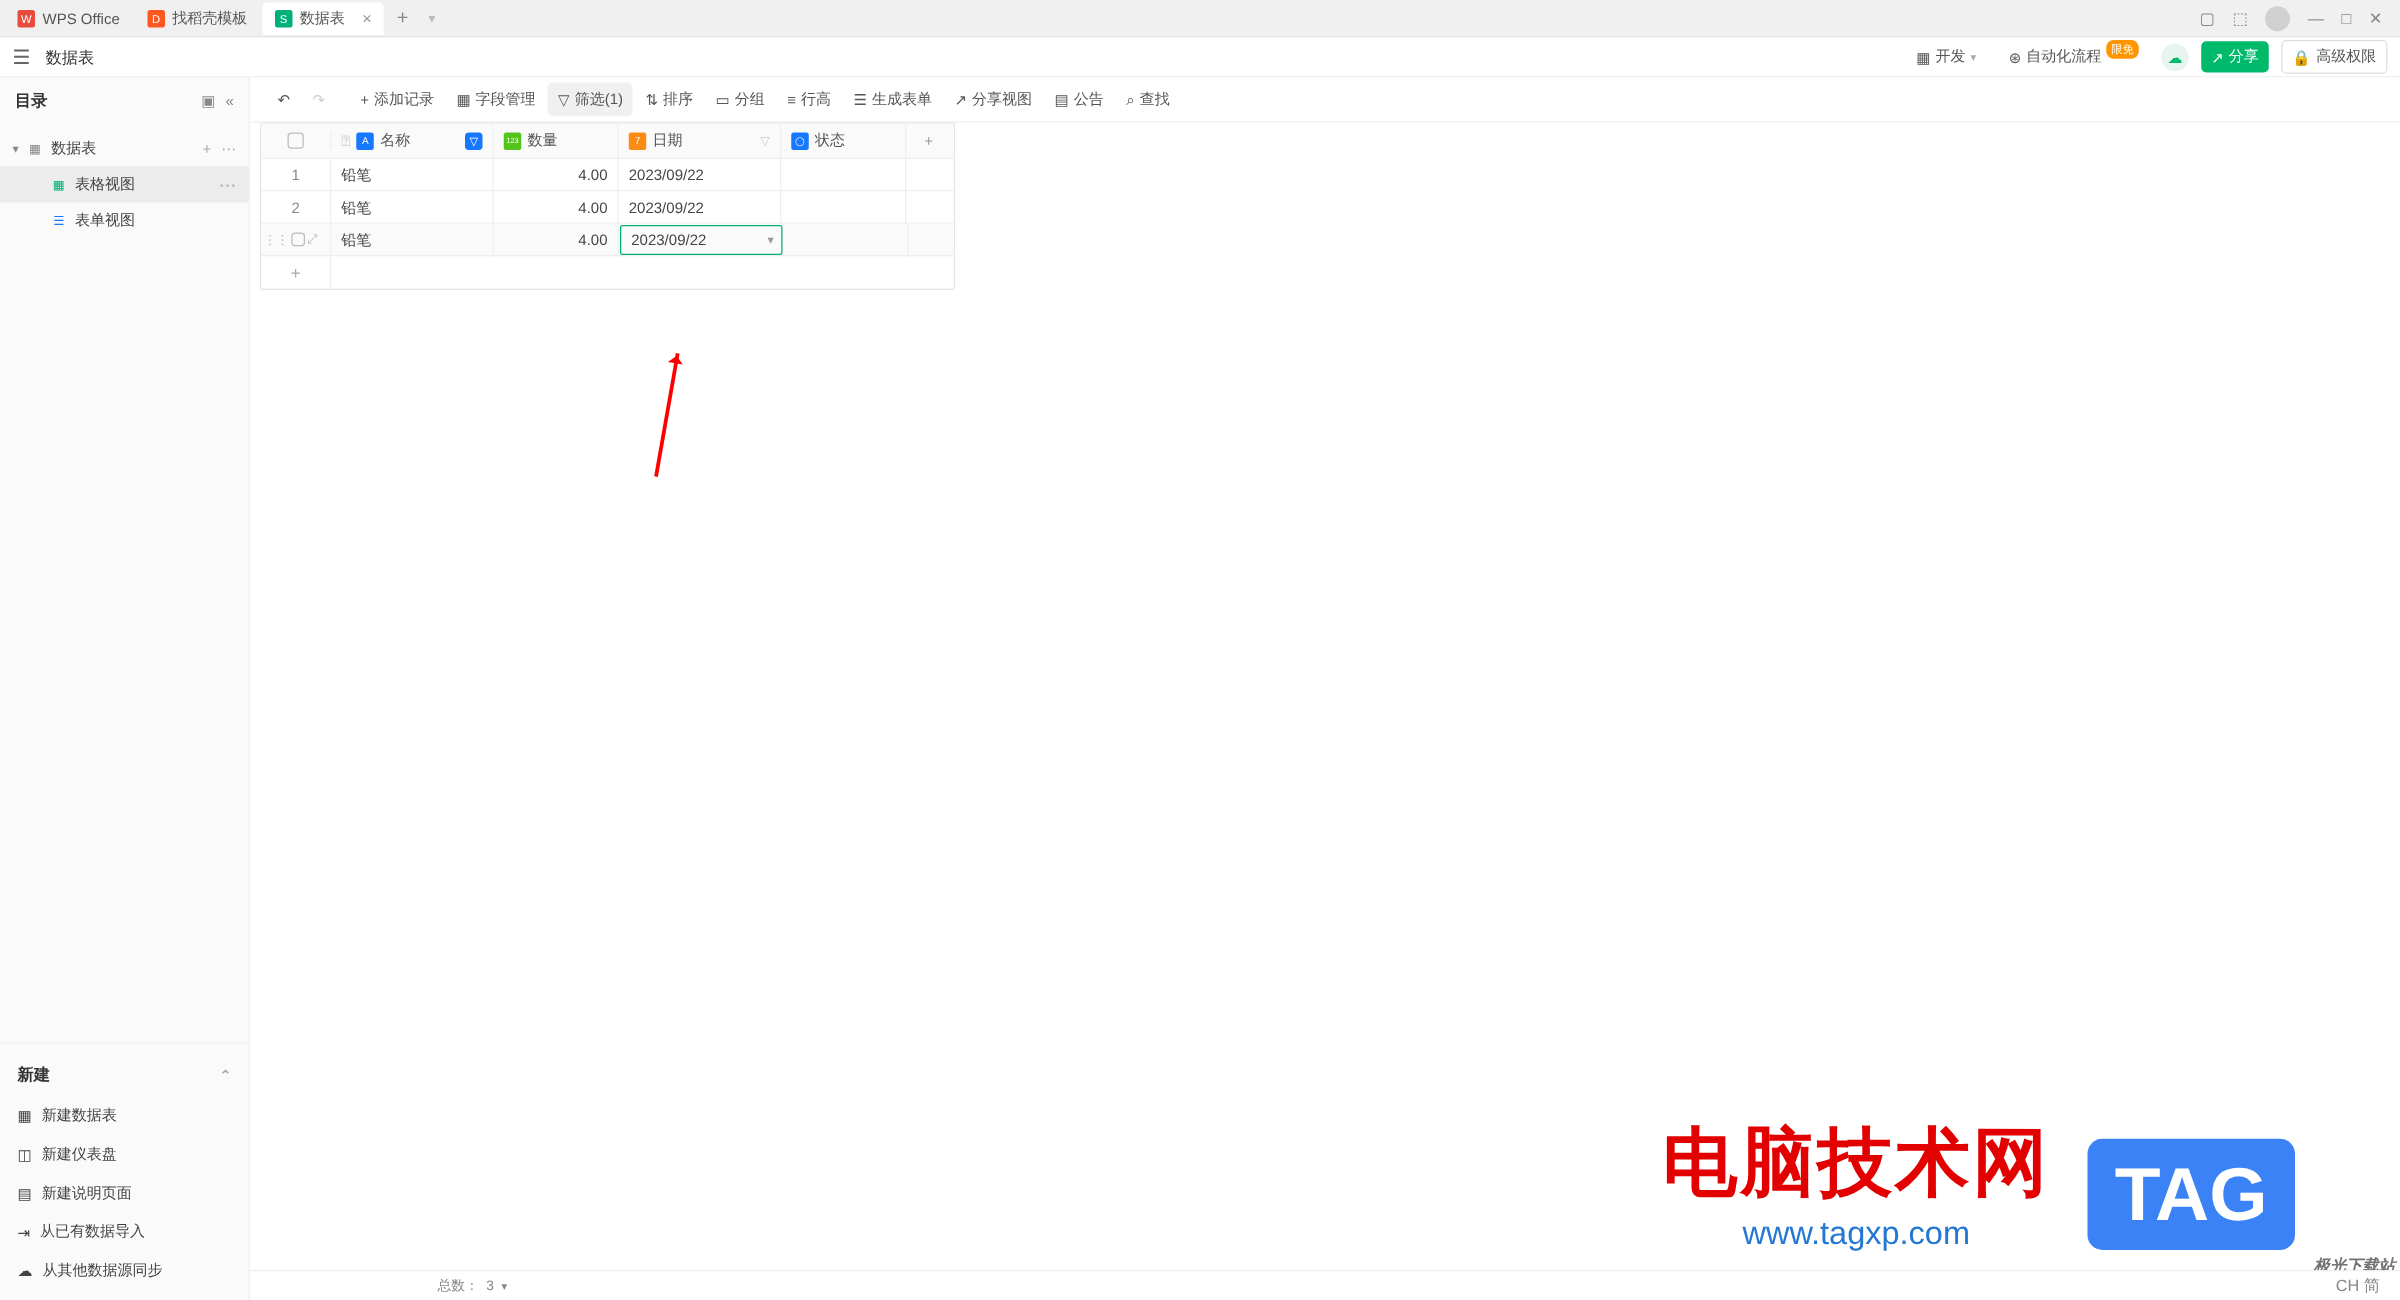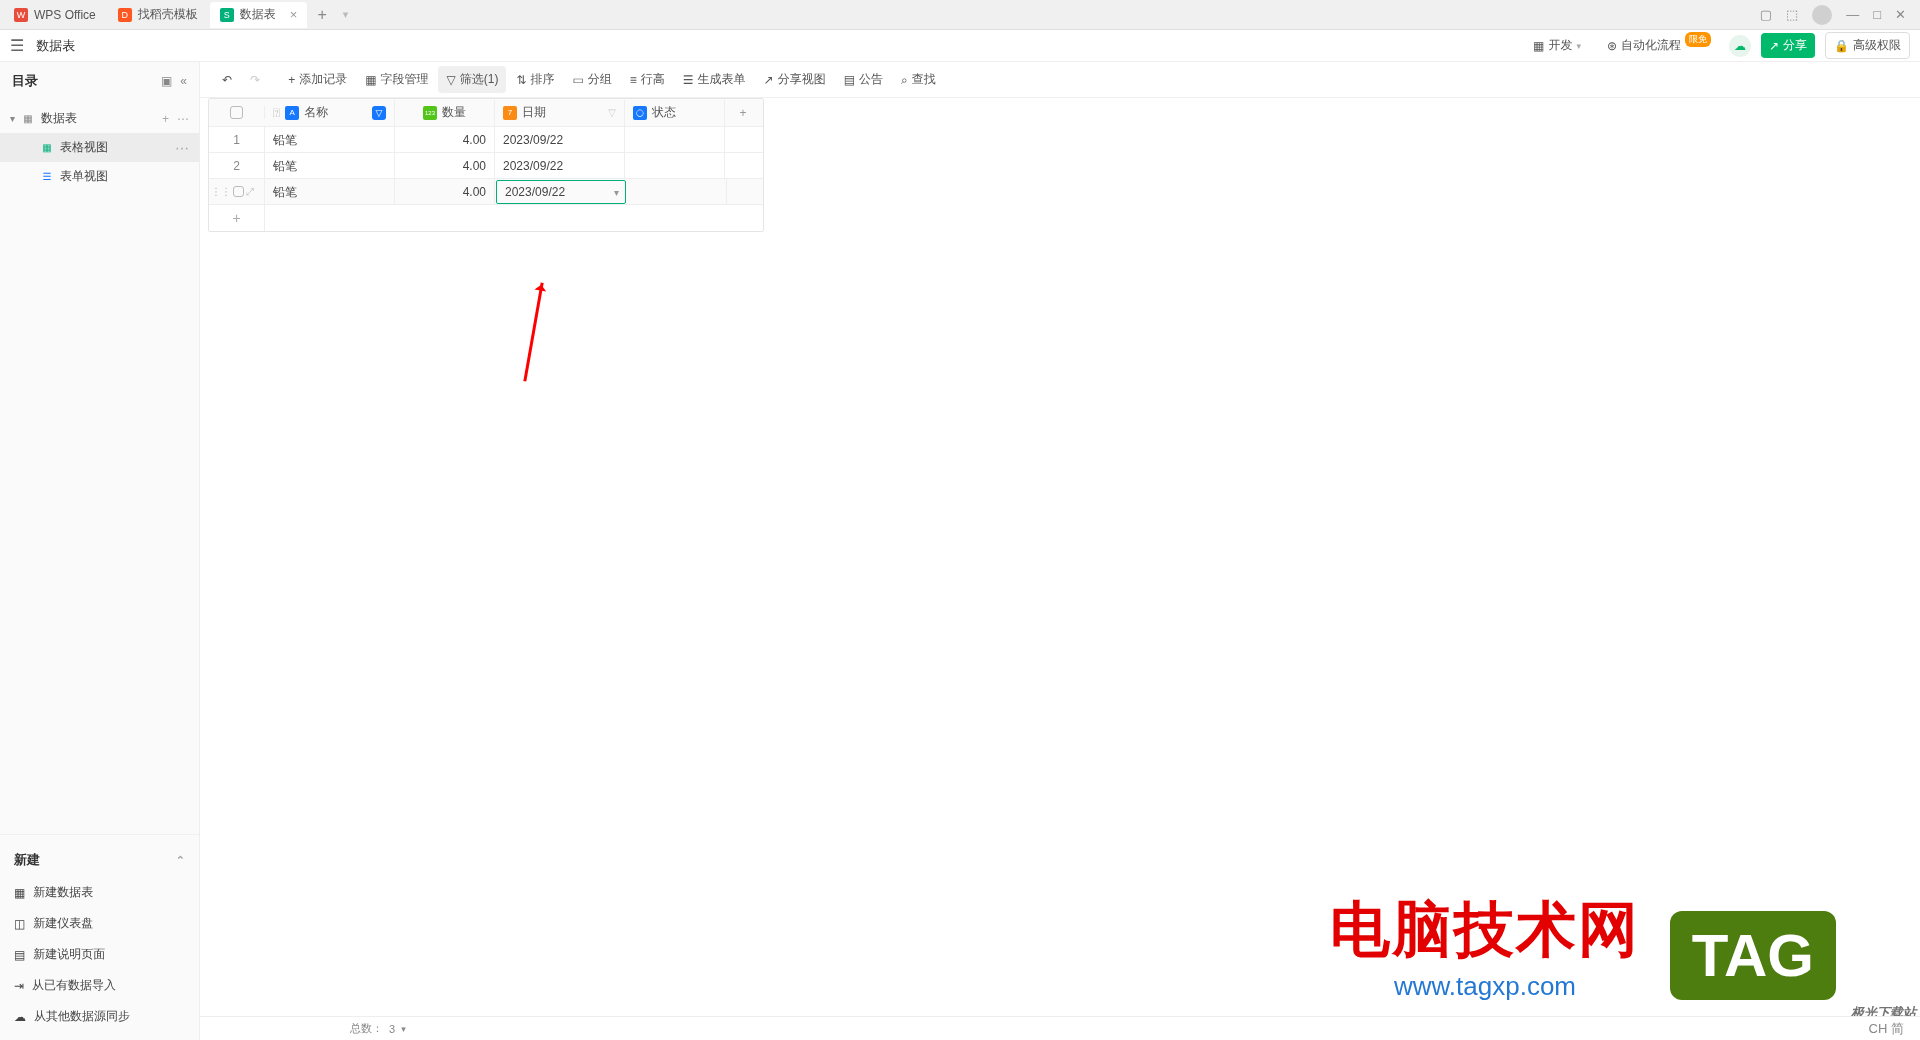--- a/index.html
+++ b/index.html
@@ -57,21 +57,21 @@
 
 .table-wrap { padding: 0 8px; }
 .dtable { border: 1px solid #e5e5e5; border-radius: 2px; display: inline-block; background: #fff; }
 .th-row, .td-row { display: flex; border-bottom: 1px solid #eee; }
 .th-row { background: #fafafa; height: 28px; align-items: center; }
 .cell-rownum { width: 56px; display: flex; align-items: center; justify-content: center; border-right: 1px solid #eee; color: #888; position: relative; }
 .cell-rownum .cb { width: 13px; height: 13px; border: 1.5px solid #bbb; border-radius: 3px; }
 .th-cell, .td-cell { border-right: 1px solid #eee; padding: 0 8px; display: flex; align-items: center; height: 26px; gap: 5px; }
 .th-cell { color: #555; position: relative; }
 .col-name { width: 130px; } .col-qty { width: 100px; justify-content: flex-end; }
-.col-qty.th-cell { justify-content: center; }
+.col-qty.th-cell { justify-content: flex-start; }
 .col-date { width: 130px; } .col-status { width: 100px; }
 .add-col { width: 36px; display: flex; align-items: center; justify-content: center; color: #999; cursor: pointer; }
 .filter-badge { background: #1677ff; color: #fff; width: 14px; height: 14px; border-radius: 3px; font-size: 9px; display: inline-flex; align-items: center; justify-content: center; margin-left: auto; }
 .filter-funnel { color: #ccc; margin-left: auto; font-size: 10px; }
 .td-row { height: 26px; }
 .td-row.hover { background: #fafafa; }
 .td-cell { color: #444; font-size: 12px; }
 .row-expand { position: absolute; left: 2px; color: #bbb; font-size: 10px; display: flex; gap: 2px; }
 .date-cell-active { border: 1.5px solid #00b07a; border-radius: 2px; position: relative; height: 24px; margin: 1px; }
 .date-cell-active .dd { position: absolute; right: 6px; color: #999; font-size: 10px; }
@@ -87,21 +87,21 @@
 .ic-lock { color: #bbb; }
 
 
 .arrow { position: absolute; width: 3px; height: 100px; background: #ff0000; transform: rotate(10deg); }
 .arrow::after { content: ""; position: absolute; top: -4px; left: -5px; border: 6px solid transparent; border-bottom-color: #ff0000; }
 
 
 .wm1 { position: absolute; right: 280px; bottom: 38px; font-family: serif; text-align: center; }
 .wm1 .l1 { font-size: 60px; font-weight: bold; color: #e20000; letter-spacing: 2px; }
 .wm1 .l2 { font-size: 26px; color: #2478d4; }
-.wm2 { position: absolute; right: 84px; bottom: 40px; background: #4d7c0f; border-radius: 12px; color: #fff; font-size: 60px; font-weight: 800; padding: 10px 22px; font-family: Arial; }
+.wm2 { position: absolute; right: 84px; bottom: 40px; background: #3b82f6; border-radius: 12px; color: #fff; font-size: 60px; font-weight: 800; padding: 10px 22px; font-family: Arial; }
 .wm3 { position: absolute; right: 4px; bottom: 6px; font-size: 11px; color: #888; text-align: right; }
 .wm3 .brand { color: #737373; font-size: 13px; font-weight: bold; font-style: italic; }
 
 
 .footer { position: absolute; bottom: 0; left: 0; right: 0; height: 24px; border-top: 1px solid #eee; display: flex; align-items: center; padding: 0 10px; background: #fff; }
 .footer-left { color: #888; font-size: 11px; display: flex; align-items: center; gap: 6px; margin-left: 140px; }
 .footer-right { margin-left: auto; color: #888; font-size: 13px; margin-right: 6px; }
 </style>
 </head>
 <body>

